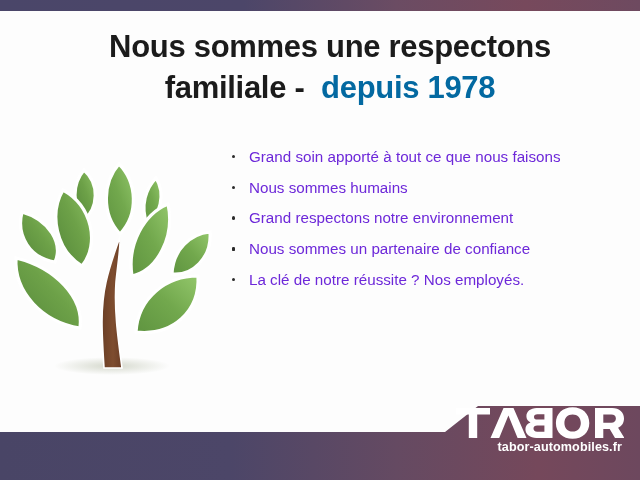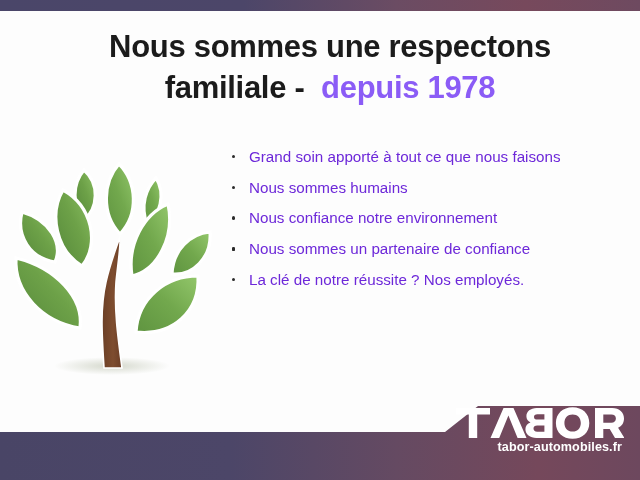--- a/index.html
+++ b/index.html
@@ -31,21 +31,21 @@
     position: absolute;
     left: 50px; top: 26px;
     width: 560px;
     text-align: center;
     font-size: 31px;
     font-weight: bold;
     line-height: 1.33;
     color: #1b1b1b;
     letter-spacing: -0.3px;
   }
-  .headline .accent { color: #8b5cf6; margin-top: 12px; }
+  .headline .accent { color: #0369a1; margin-top: 12px; }
   .headline .nowrap { white-space: nowrap; }
 
   
   .bullets {
     position: absolute;
     left: 231px; top: 148px;
     width: 400px;
     margin: 0;
     padding: 0;
     list-style: none;
@@ -179,21 +179,21 @@
     <li>
       <span class="dot"></span>
       <span>Grand soin apporté à tout ce que nous faisons</span>
     </li>
     <li>
       <span class="dot"></span>
       <span>Nous sommes humains</span>
     </li>
     <li>
       <span class="dot"></span>
-      <span>Nous confiance notre environnement</span>
+      <span>Grand respectons notre environnement</span>
     </li>
     <li>
       <span class="dot"></span>
     </li>
     <li>
       <span class="dot"></span>
       <span>Nous sommes un partenaire de confiance</span>
     </li>
     <li>
       <span class="dot"></span>

